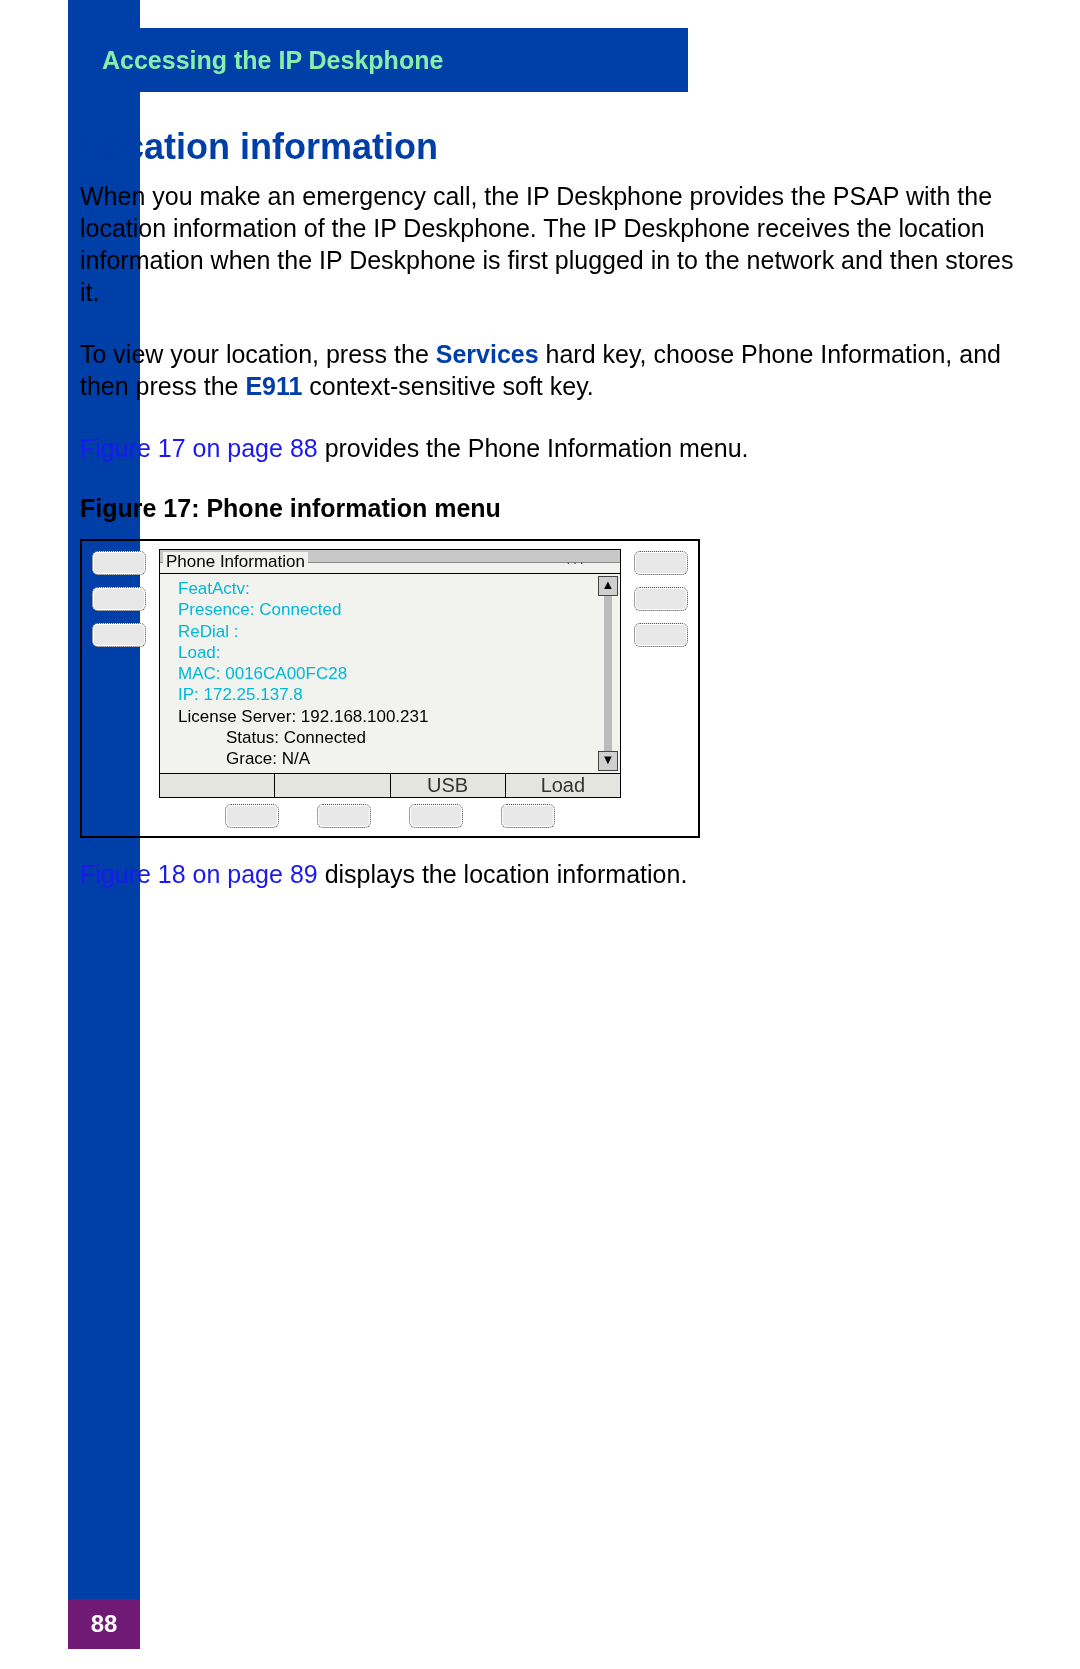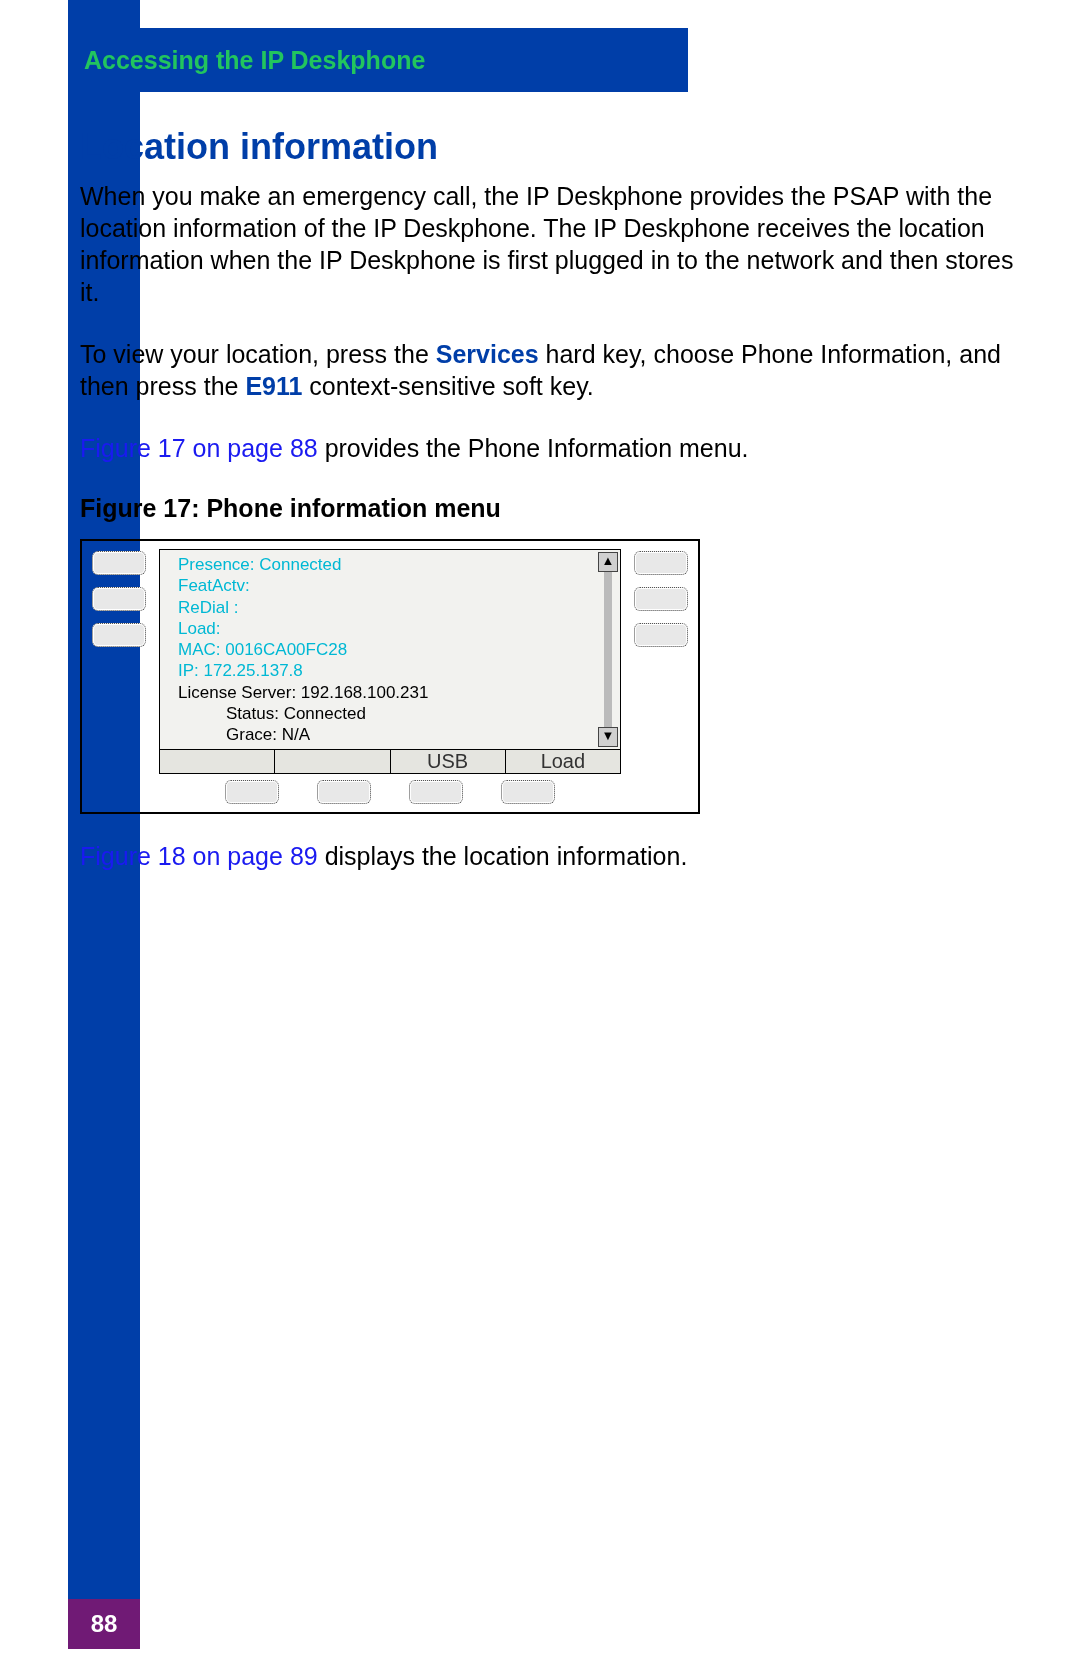--- a/index.html
+++ b/index.html
@@ -1,19 +1,19 @@
 <!DOCTYPE html>
 <html><head>
 <meta charset="utf-8">
 <style>
   html, body { margin:0; padding:0; background:#fff; }
   body { width:1080px; height:1669px; position:relative; font-family:Arial, Helvetica, sans-serif; color:#000; }
   .blue-bar { position:absolute; left:68px; top:0; width:72px; height:1614px; background:#003ea8; }
   .header-bar { position:absolute; left:68px; top:28px; width:620px; height:64px; background:#003ea8; display:flex; align-items:center; }
-  .header-text { margin-left:16px; color:#22c55e; font-weight:bold; font-size:25px; font-family:"Century Gothic","Futura","Avant Garde",sans-serif; }
+  .header-text { margin-left:34px; color:#86efac; font-weight:bold; font-size:25px; font-family:"Century Gothic","Futura","Avant Garde",sans-serif; }
   .page-number-box { position:absolute; left:68px; bottom:20px; width:72px; height:50px; background:#701a75; display:flex; align-items:center; justify-content:center; color:#fff; font-weight:bold; font-size:24px; font-family:"Century Gothic","Futura","Avant Garde",sans-serif; }
   .content { position:absolute; left:80px; top:118px; width:940px; }
   .section-title { color:#003ea8; font-weight:bold; font-size:36px; font-family:"Century Gothic","Futura","Avant Garde",sans-serif; margin:8px 0 12px 0; }
   .para { font-size:25px; line-height:1.28; margin:0 0 30px 0; }
   .link { color:#1a1af0; }
   .bold-blue { color:#003ea8; font-weight:bold; }
   .fig-caption { font-weight:bold; font-size:25px; font-family:"Century Gothic","Futura","Avant Garde",sans-serif; margin:18px 0 16px 0; }
 
   
   .fig-frame { width:620px; border:2px solid #000; position:relative; padding:8px 10px 38px 10px; box-sizing:border-box; }
@@ -70,23 +70,28 @@
       <div class="btn"></div>
       <div class="btn"></div>
     </div>
     <div class="btn-col right-btns">
       <div class="btn"></div>
       <div class="btn"></div>
       <div class="btn"></div>
     </div>
 
     <div class="screen">
+      <div class="titlebar">
+        <div class="titlebar-strip"></div>
+        <span class="titlebar-text">Phone Information</span>
+        <span class="titlebar-menu">···</span>
+      </div>
       <div class="screen-body">
+        <div class="info-line highlight">FeatActv:</div>
         <div class="info-line highlight">Presence:  Connected</div>
-        <div class="info-line highlight">FeatActv:</div>
         <div class="info-line highlight">ReDial  :</div>
         <div class="info-line highlight">Load:</div>
         <div class="info-line highlight">MAC:  0016CA00FC28</div>
         <div class="info-line highlight">IP:  172.25.137.8</div>
         <div class="info-line">License Server: 192.168.100.231</div>
         <div class="info-line indent">Status: Connected</div>
         <div class="info-line indent">Grace: N/A</div>
 
         <div class="scrollbar">
           <div class="scroll-btn scroll-up">▲</div>
@@ -103,20 +108,20 @@
     </div>
 
     <div class="bottom-btn-row">
       <div class="btn"></div>
       <div class="btn"></div>
       <div class="btn"></div>
       <div class="btn"></div>
     </div>
   </div>
 
-  <p class="para" style="margin-top:26px">
+  <p class="para" style="margin-top:20px">
     <span class="link">Figure 18 on page 89</span><span> displays the location information.</span>
   </p>
 </div>
 
 <div class="page-number-box">
   <span>88</span>
 </div>
 
 </body></html>

